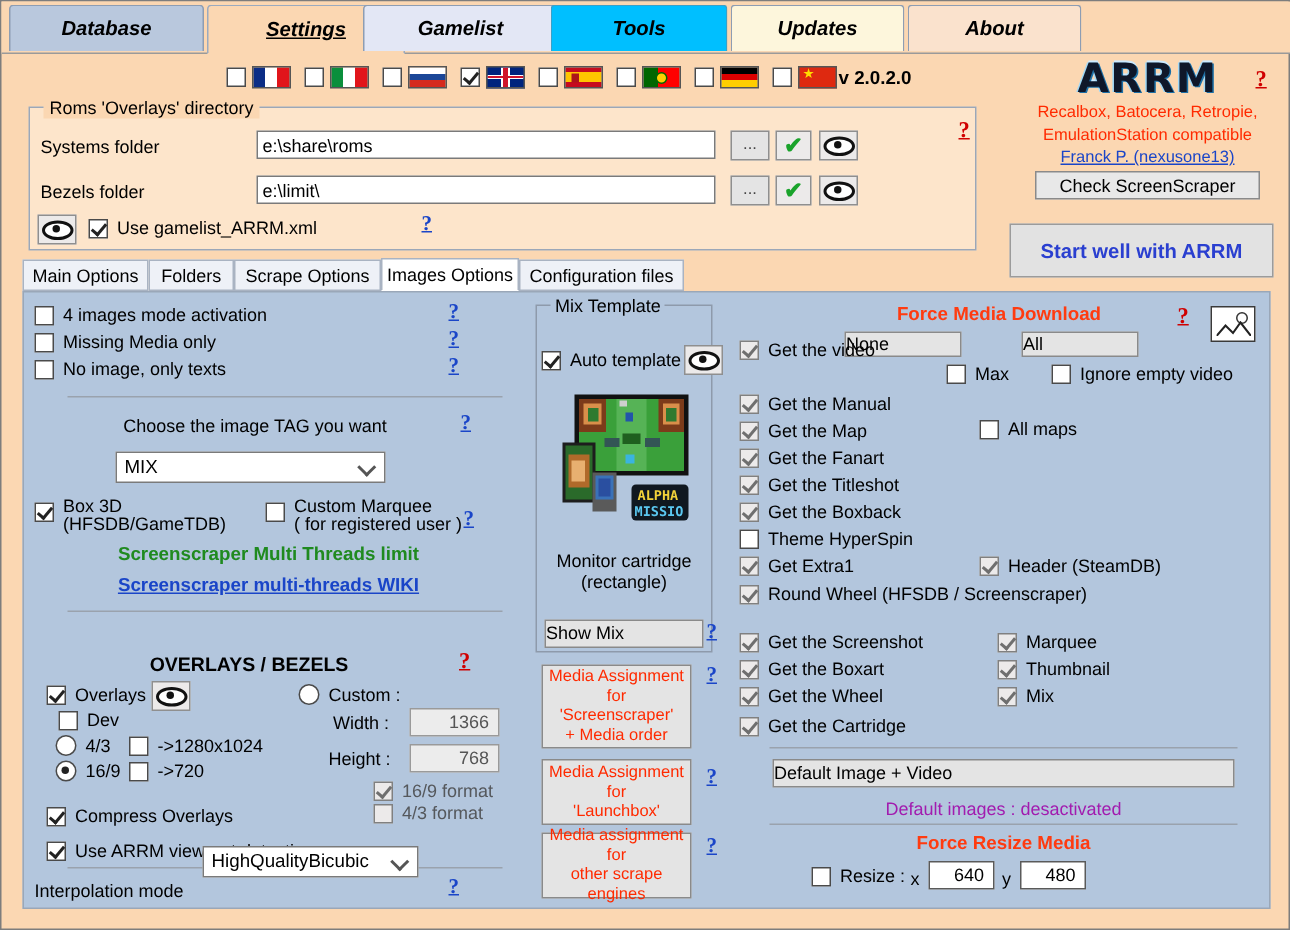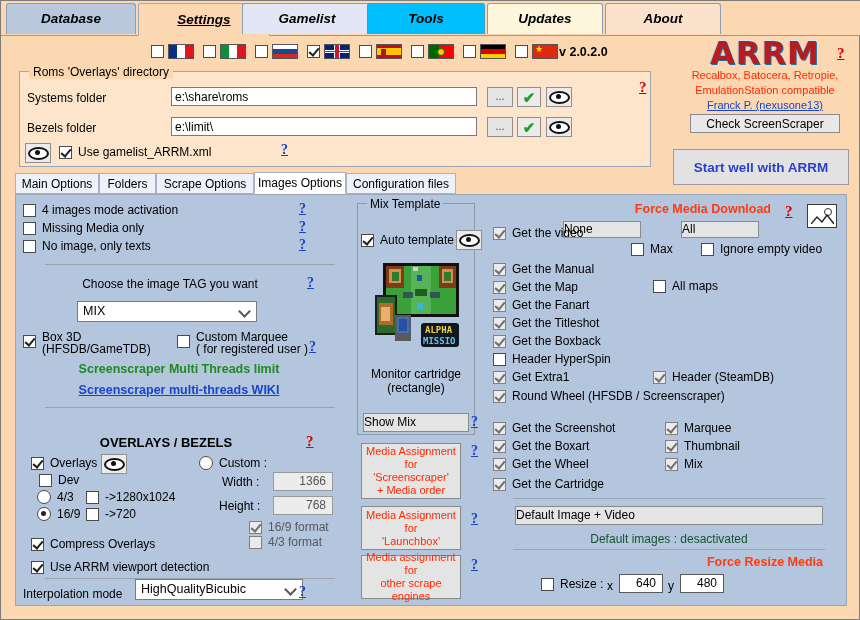--- a/index.html
+++ b/index.html
@@ -59,22 +59,22 @@
      border-radius:50%;background:#ffd000;border:1px solid #006600;box-sizing:border-box;}
   .f-de{background:linear-gradient(to bottom,#000 0 33.3%,#dd0000 33.3% 66.6%,#ffce00 66.6% 100%);}
   .f-cn{background:#de2910;}
   .f-cn::after{content:"★";position:absolute;left:2px;top:-3px;color:#ffde00;font-size:9px;line-height:14px;}
   .f-es::after{content:"";position:absolute;left:4px;top:4px;width:5px;height:6px;background:#ad1519;}
 
   .version{position:absolute;left:558px;top:44px;font-weight:bold;font-size:12.5px;}
 
   
   .brand{position:absolute;left:678px;top:38px;width:172px;text-align:center;}
-  .arrmlogo{font-family:"DejaVu Sans",sans-serif;font-weight:bold;font-size:32px;
-            letter-spacing:1px;color:#b91c1c;
+  .arrmlogo{font-family:"DejaVu Sans",sans-serif;font-weight:bold;font-size:27px;
+            letter-spacing:1px;color:#0f172a;
             text-shadow:1px 1px 0 #1d6fa5,-1px 0 0 #9fd8f7,0 -1px 0 #cdeaff;
             line-height:28px;}
   .brandsub{color:#ff2a00;font-size:11px;line-height:13px;margin-top:2px;}
   .brandlink{color:#1a45c8;font-size:11px;text-decoration:underline;display:block;margin-top:2px;cursor:pointer;}
   .brandbtn{margin-top:3px;display:block;width:150px;margin-left:auto;margin-right:auto;
             height:19px;line-height:18px;font-size:12px;background:#e8e8e8;
             border:1px solid #8a8a8a;box-sizing:border-box;cursor:pointer;}
   .helpq{color:#d00000;font-weight:bold;font-size:15px;text-decoration:underline;cursor:pointer;
          font-family:"Liberation Serif",serif;}
   .helpb{color:#1a45c8;font-weight:bold;font-size:14px;text-decoration:underline;cursor:pointer;
@@ -125,22 +125,22 @@
   .center-txt{position:absolute;text-align:center;font-size:12px;}
   .sel-box{position:absolute;height:21px;background:#fff;border:1px solid #7a7a7a;
            box-sizing:border-box;font-size:12.5px;line-height:19px;padding-left:5px;cursor:pointer;}
   .sel-box .arr{position:absolute;right:7px;top:5px;width:7px;height:7px;
            border-right:2px solid #555;border-bottom:2px solid #555;transform:rotate(45deg);}
 
   .greenhdr{position:absolute;color:#1f8a1f;font-weight:bold;font-size:12.5px;text-align:center;}
   .bluelink{position:absolute;color:#1a45c8;font-weight:bold;font-size:12.5px;
             text-decoration:underline;text-align:center;cursor:pointer;}
   .blackhdr{position:absolute;font-weight:bold;font-size:13px;text-align:center;}
-  .redhdr{position:absolute;color:#ff3b10;font-weight:bold;font-size:12.5px;text-align:right;}
-  .bluetxt{position:absolute;color:#14532d;font-size:12px;text-align:center;}
+  .redhdr{position:absolute;color:#ff3b10;font-weight:bold;font-size:12.5px;text-align:center;}
+  .bluetxt{position:absolute;color:#a21caf;font-size:12px;text-align:center;}
 
   .num{position:absolute;height:19px;border:1px solid #9a9a9a;background:#ececec;
        box-sizing:border-box;text-align:right;padding-right:6px;font-size:12px;line-height:17px;color:#555;}
   .num.white{background:#fff;border-color:#5a5a5a;color:#000;}
 
   .gbtn{position:absolute;background:#e4e4e4;border:1px solid #8a8a8a;box-sizing:border-box;
         text-align:left;font-size:12px;cursor:pointer;}
   .redbtn{position:absolute;background:#e4e4e4;border:1px solid #8a8a8a;box-sizing:border-box;
         text-align:center;color:#ff2a00;font-size:11px;line-height:13px;cursor:pointer;
         display:flex;flex-direction:column;justify-content:center;}
@@ -337,21 +337,21 @@
     <label>Compress Overlays</label>
   </div>
   <div class="chkrow" style="left:30px;top:559px;">
     <span class="cb checked"></span>
     <label>Use ARRM viewport detection</label>
   </div>
 
   <div class="sectrule" style="left:44px;top:577px;width:290px;"></div>
 
   <div class="rowlbl" style="left:22px;top:586px;">Interpolation mode</div>
-  <div class="sel-box" style="left:134px;top:578px;width:168px;">
+  <div class="sel-box" style="left:134px;top:563px;width:144px;">
     <span>HighQualityBicubic</span>
     <span class="arr"></span>
   </div>
   <div class="helpb" style="position:absolute;left:298px;top:583px;">?</div>
 
   <div class="chkrow" style="left:198px;top:455px;">
     <span class="radio"></span>
     <label>Custom :</label>
   </div>
   <div class="rowlbl" style="left:221px;top:474px;">Width :</div>
@@ -478,21 +478,21 @@
   <div class="chkrow" style="left:492px;top:315px;">
     <span class="cb dim checked"></span>
     <label>Get the Titleshot</label>
   </div>
   <div class="chkrow" style="left:492px;top:333px;">
     <span class="cb dim checked"></span>
     <label>Get the Boxback</label>
   </div>
   <div class="chkrow" style="left:492px;top:351px;">
     <span class="cb"></span>
-    <label>Header HyperSpin</label>
+    <label>Theme HyperSpin</label>
   </div>
   <div class="chkrow" style="left:492px;top:369px;">
     <span class="cb dim checked"></span>
     <label>Get Extra1</label>
   </div>
   <div class="chkrow" style="left:652px;top:369px;">
     <span class="cb dim checked"></span>
     <label>Header (SteamDB)</label>
   </div>
   <div class="chkrow" style="left:492px;top:388px;">

